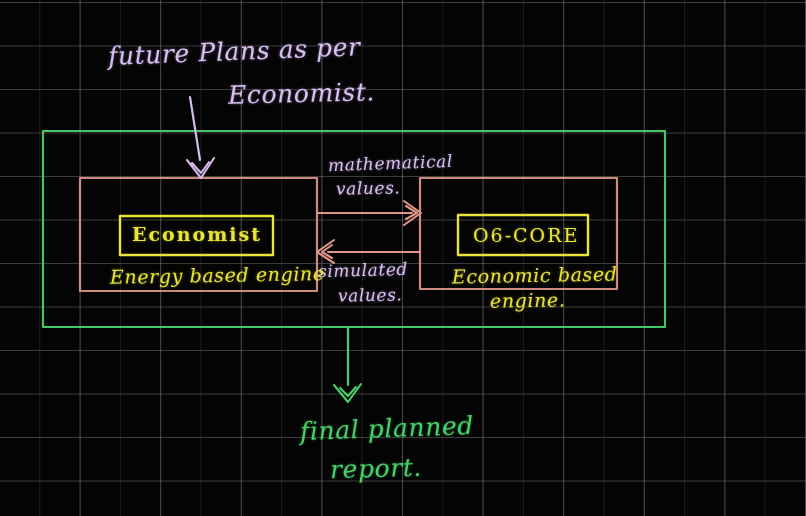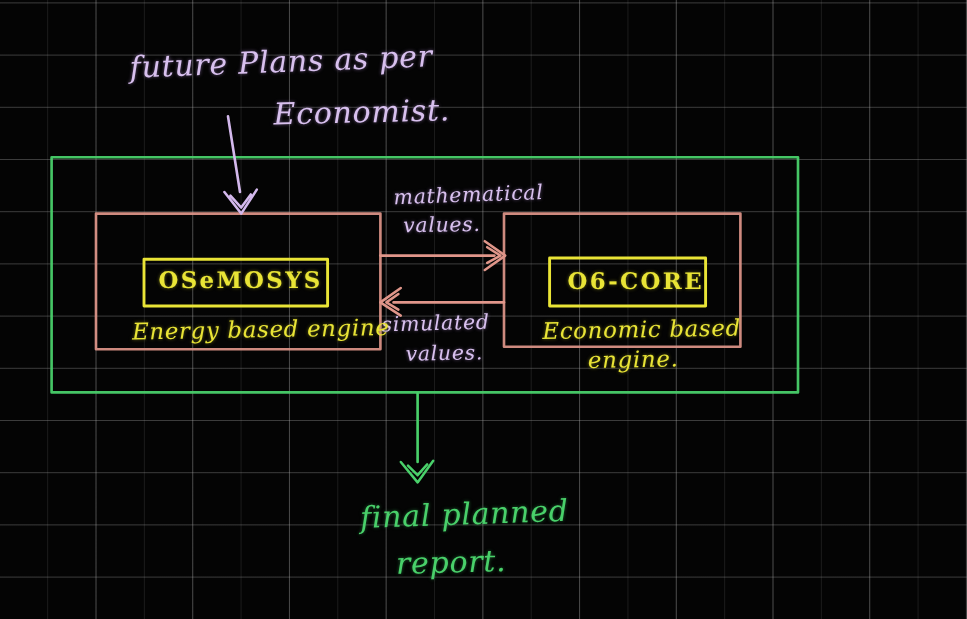--- a/index.html
+++ b/index.html
@@ -55,21 +55,21 @@
   .lav  { color: #d8c0ee; text-shadow: 0 0 3px rgba(200,160,240,0.55); }
   .yel  { color: #e9e436; text-shadow: 0 0 3px rgba(220,215,40,0.5); }
   .grn  { color: #49d06a; text-shadow: 0 0 3px rgba(60,200,95,0.5); }
   .t-title1 { left: 108px; top: 36px;  font-size: 25px; transform: rotate(-2.2deg); }
   .t-title2 { left: 228px; top: 78px;  font-size: 25px; transform: rotate(-1.4deg); }
   .t-math1  { left: 328px; top: 153px; font-size: 17px; transform: rotate(-2deg); }
   .t-math2  { left: 336px; top: 178px; font-size: 17px; transform: rotate(-1deg); }
   .t-sim1   { left: 318px; top: 260px; font-size: 17px; transform: rotate(-1.5deg); }
   .t-sim2   { left: 338px; top: 285px; font-size: 17px; transform: rotate(-1deg); }
   .t-osem   { left: 132px; top: 223px; font-size: 19px; letter-spacing: 2px; font-style: normal; font-weight: 600; }
-  .t-ogcore { left: 473px; top: 224px; font-size: 19px; letter-spacing: 2px; font-style: normal; font-weight: 700; text-align: center; }
+  .t-ogcore { left: 473px; top: 224px; font-size: 19px; letter-spacing: 2px; font-style: normal; font-weight: 400; text-align: center; }
   .t-energy { left: 110px; top: 264px; font-size: 19px; transform: rotate(-1deg); }
   .t-econ1  { left: 452px; top: 264px; font-size: 19px; transform: rotate(-1deg); }
   .t-econ2  { left: 490px; top: 289px; font-size: 19px; transform: rotate(-1deg); }
   .t-rep1   { left: 300px; top: 413px; font-size: 25px; transform: rotate(-2deg); }
   .t-rep2   { left: 330px; top: 453px; font-size: 25px; transform: rotate(-1.5deg); }
 </style>
 </head>
 <body>
 
 <div id="canvas">
@@ -104,21 +104,21 @@
 
   <div class="hw lav t-title1">future Plans as per</div>
   <div class="hw lav t-title2">Economist.</div>
 
   <div class="hw lav t-math1">mathematical</div>
   <div class="hw lav t-math2">values.</div>
 
   <div class="hw lav t-sim1">simulated</div>
   <div class="hw lav t-sim2">values.</div>
 
-  <div class="hw yel t-osem">OSeMOSYS</div>
+  <div class="hw yel t-osem">Economist</div>
   <div class="hw yel t-energy">Energy based engine</div>
 
   <div class="hw yel t-ogcore">O6-CORE</div>
   <div class="hw yel t-econ1">Economic based</div>
   <div class="hw yel t-econ2">engine.</div>
 
   <div class="hw grn t-rep1">final planned</div>
   <div class="hw grn t-rep2">report.</div>
 
 </div>

